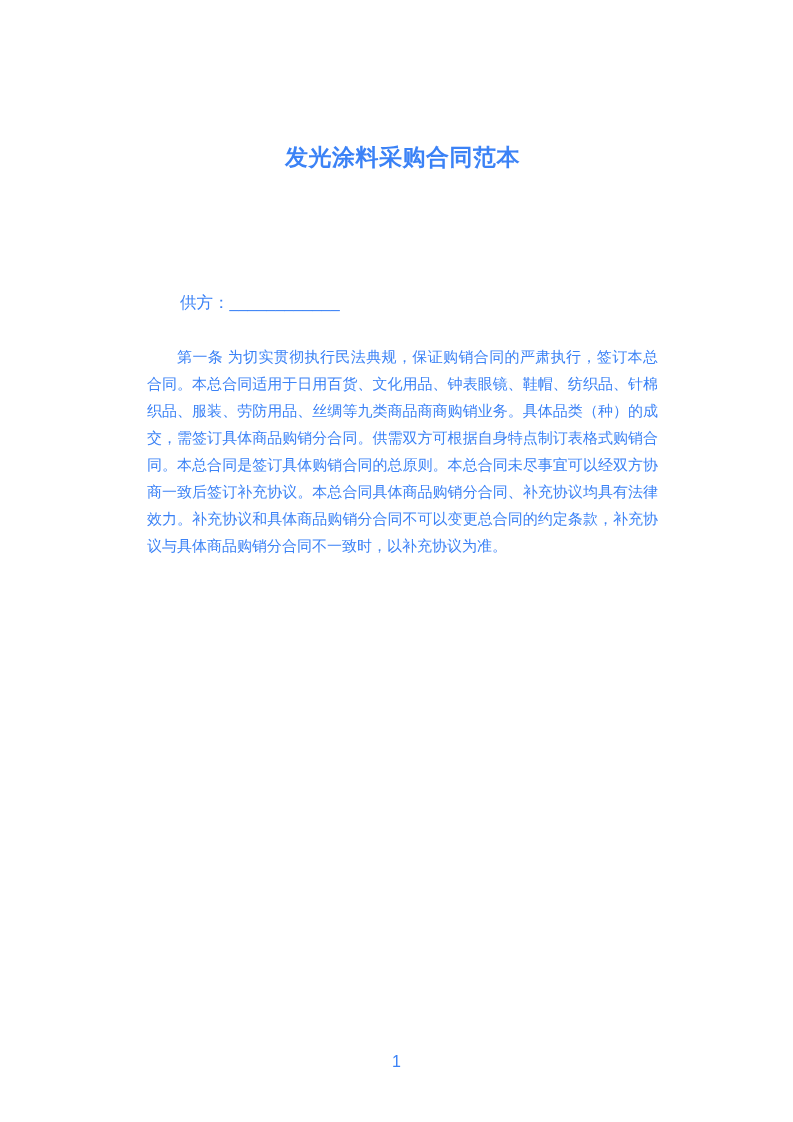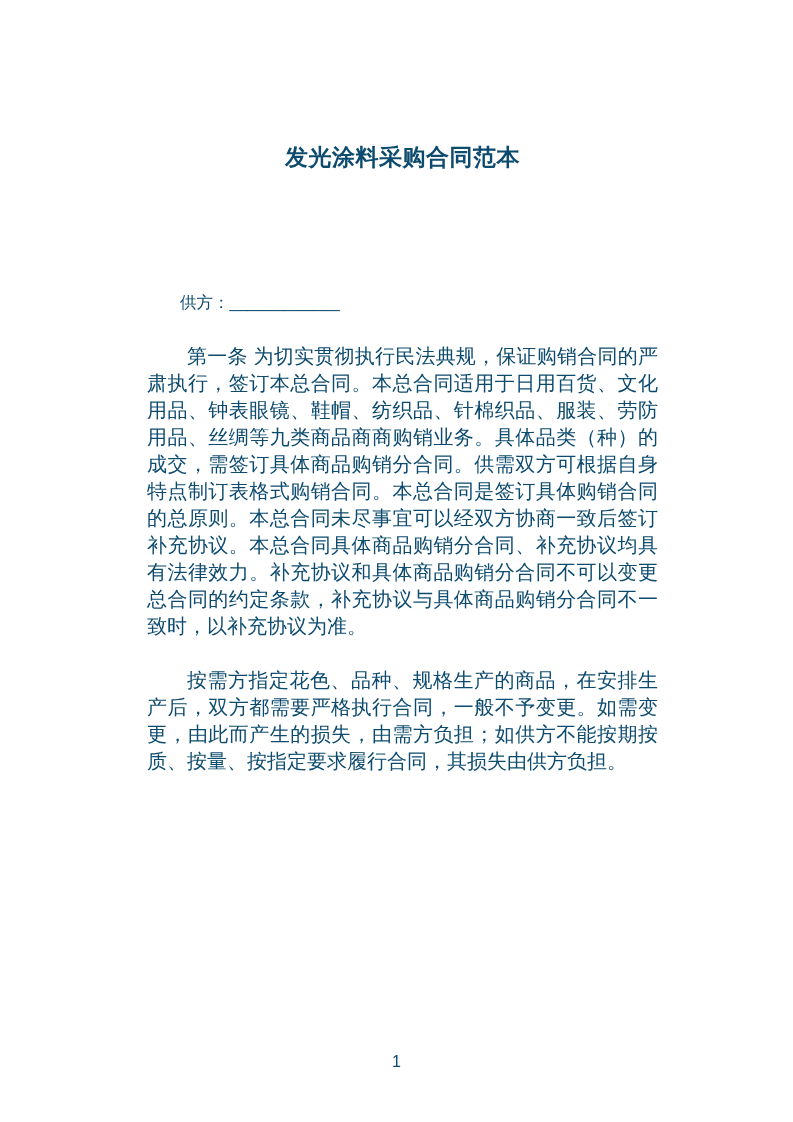--- a/index.html
+++ b/index.html
@@ -6,21 +6,21 @@
     margin: 0;
     padding: 0;
     background: #ffffff;
   }
   .page {
     position: relative;
     width: 691px;
     height: 1122px;
     margin: 0 auto;
     background: #ffffff;
-    color: #0c4a6e;
+    color: #3b82f6;
     box-sizing: border-box;
     padding: 141px 84px 0 96px;
     font-family: "Liberation Sans", sans-serif;
     overflow: hidden;
   }
   .doc-title {
     margin: 0 0 116px 0;
     font-size: 23px;
     line-height: 32px;
     font-weight: bold;
@@ -32,21 +32,21 @@
     font-size: 16.5px;
     line-height: 27px;
     text-indent: 2em;
     white-space: nowrap;
   }
   .party-blank {
     letter-spacing: 0;
   }
   .doc-body p {
     margin: 0 0 27px 0;
-    font-size: 20px;
+    font-size: 15px;
     line-height: 27px;
     text-indent: 2em;
     text-align: justify;
     text-justify: inter-ideograph;
     word-break: break-all;
   }
   .page-number {
     position: absolute;
     left: 0;
     right: 0;
@@ -63,18 +63,17 @@
 
   <h1 class="doc-title">发光涂料采购合同范本</h1>
 
   <div>
     <p class="party-line"><span>供方：</span><span class="party-blank">____________</span></p>
 
   </div>
 
   <div class="doc-body">
     <p>第一条 为切实贯彻执行民法典规，保证购销合同的严肃执行，签订本总合同。本总合同适用于日用百货、文化用品、钟表眼镜、鞋帽、纺织品、针棉织品、服装、劳防用品、丝绸等九类商品商商购销业务。具体品类（种）的成交，需签订具体商品购销分合同。供需双方可根据自身特点制订表格式购销合同。本总合同是签订具体购销合同的总原则。本总合同未尽事宜可以经双方协商一致后签订补充协议。本总合同具体商品购销分合同、补充协议均具有法律效力。补充协议和具体商品购销分合同不可以变更总合同的约定条款，补充协议与具体商品购销分合同不一致时，以补充协议为准。</p>
-    <p>按需方指定花色、品种、规格生产的商品，在安排生产后，双方都需要严格执行合同，一般不予变更。如需变更，由此而产生的损失，由需方负担；如供方不能按期按质、按量、按指定要求履行合同，其损失由供方负担。</p>
   </div>
 
   <div class="page-number">1</div>
 
 </div>
 
 </body></html>

